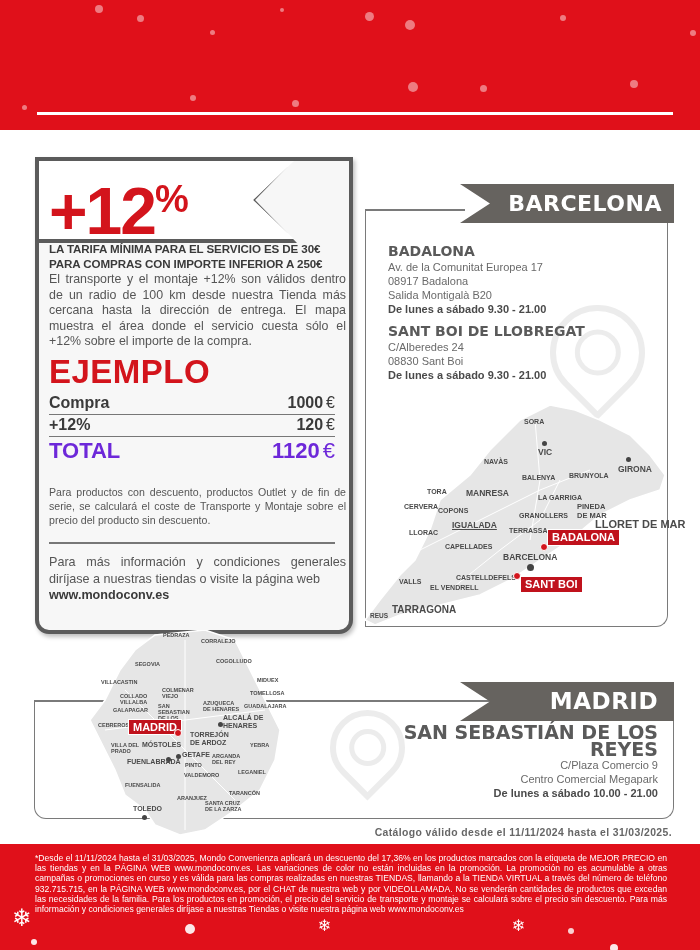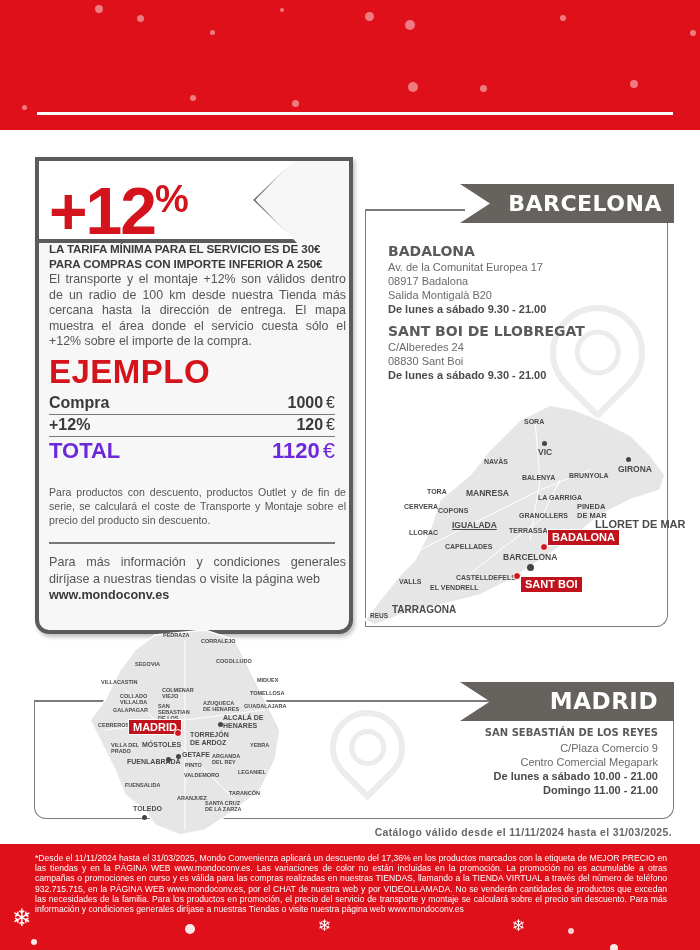--- a/index.html
+++ b/index.html
@@ -173,25 +173,24 @@
 <div class="map-pin" style="left:540px;top:543px;"></div>
 <div class="map-tag" style="left:547px;top:529px;font-size:11px;line-height:15px;">BADALONA</div>
 <div class="map-pin" style="left:513px;top:572px;"></div>
 <div class="map-tag" style="left:520px;top:576px;font-size:11px;line-height:15px;">SANT BOI</div>
 
 <div class="mad-box"></div>
 <div class="mad-box-top"></div>
 <div class="pin-ghost" style="left:330px;top:710px;width:75px;height:75px;"></div>
 <div class="city-banner mad-banner">MADRID</div>
 <div class="store mad-store">
-  <div class="name" style="font-size:10px;">SAN SEBASTIÁN DE LOS REYES</div>
+  <div class="name" style="font-size:19px;">SAN SEBASTIÁN DE LOS REYES</div>
   <div class="line">C/Plaza Comercio 9</div>
   <div class="line">Centro Comercial Megapark</div>
   <div class="hours">De lunes a sábado 10.00 - 21.00</div>
-  <div class="hours">Domingo 11.00 - 21.00</div>
 </div>
 
 <svg class="map" style="left:85px;top:630px;" width="200" height="210" viewBox="0 0 200 210">
   <path d="M70 5 L120 0 L150 10 L165 40 L180 70 L195 100 L190 130 L175 160 L150 180 L120 200 L95 205 L70 195 L60 180 L40 165 L30 140 L15 110 L5 90 L20 70 L35 40 L50 20 Z" fill="#e6e6e6" stroke="#ffffff" stroke-width="1.5"></path>
   <path d="M100 10 L100 200" stroke="#ffffff" stroke-width="1" fill="none"></path>
   <path d="M20 100 L180 80" stroke="#ffffff" stroke-width="1" fill="none"></path>
   <path d="M40 60 L150 170" stroke="#ffffff" stroke-width="1" fill="none"></path>
 </svg>
 <div class="map-label" style="left:163px;top:632px;font-size:5.5px;">PEDRAZA</div>
 <div class="map-label" style="left:201px;top:638px;font-size:5.5px;">CORRALEJO</div>

